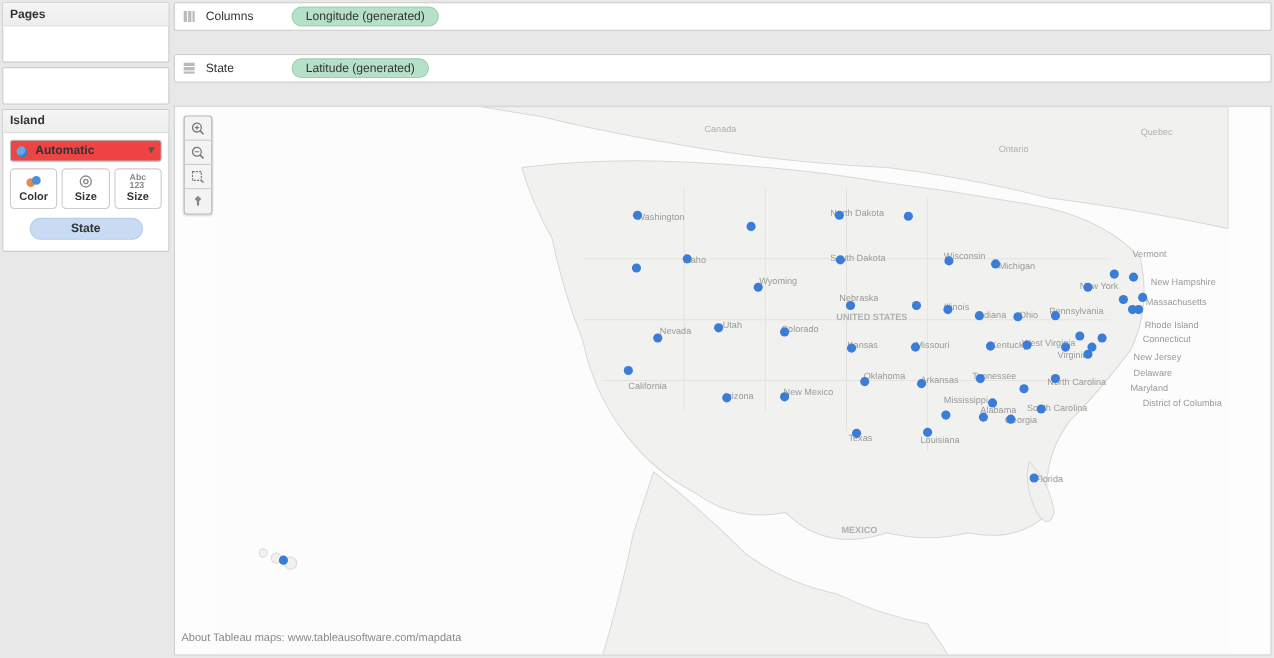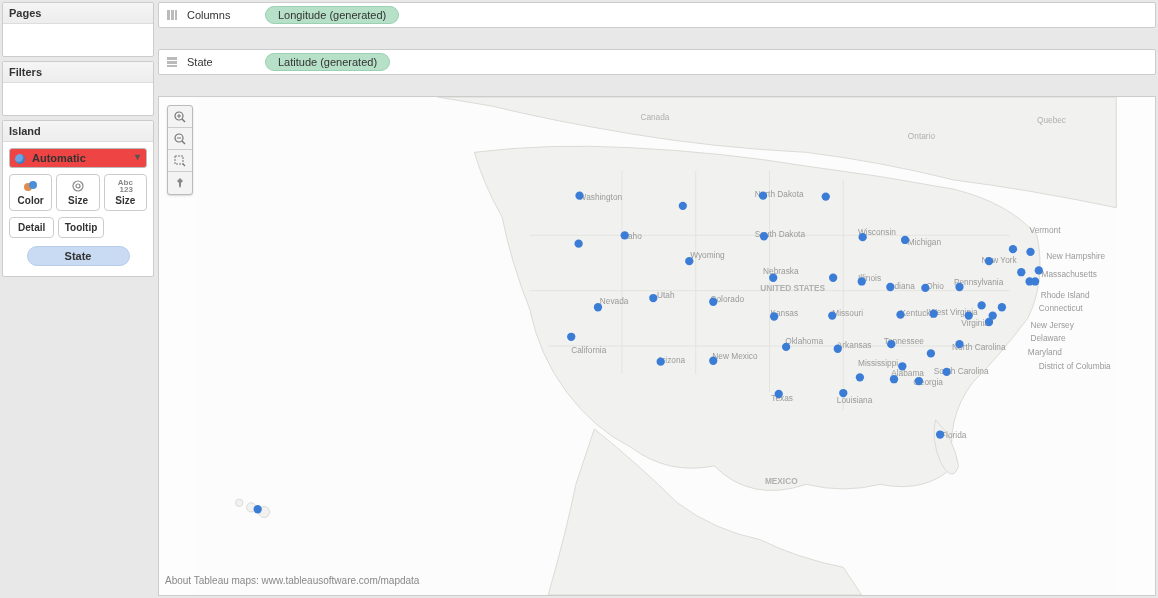--- a/index.html
+++ b/index.html
@@ -9,21 +9,21 @@
 
 .left-panel { width: 156px; display: flex; flex-direction: column; gap: 4px; padding: 2px; }
 .card { background: #fff; border: 1px solid #ccc; border-radius: 2px; font-weight: bold; }
 .card-header { background: linear-gradient(#f5f5f5,#ededed); padding: 4px 6px; border-bottom: 1px solid #ddd; font-size: 11px; }
 .card-body { padding: 4px; min-height: 32px; }
 .marks-body { padding: 6px; }
 .dropdown { width: 100%; border: 1px solid #bbb; border-radius: 3px; padding: 3px 18px 3px 22px; background: #ef4444; position: relative; font-size: 11px; }
 .dropdown::before { content:""; position:absolute; left:5px; top:5px; width:10px; height:10px; border-radius:50%; background: radial-gradient(circle at 35% 35%, #6aa5e4 40%, #3b7dc4 60%); }
 .dropdown::after { content:"▾"; position:absolute; right:6px; top:2px; font-size:10px; color:#555; }
 .marks-row { display: flex; gap: 4px; margin-top: 6px; }
-.mark-btn { flex:1; border:1px solid #ccc; border-radius:4px; padding:4px 2px; text-align:right; background:#fff; font-size:10px; display:flex; flex-direction:column; align-items:center; gap:2px; cursor:pointer; }
+.mark-btn { flex:1; border:1px solid #ccc; border-radius:4px; padding:4px 2px; text-align:left; background:#fff; font-size:10px; display:flex; flex-direction:column; align-items:center; gap:2px; cursor:pointer; }
 .mark-btn .ic { width:18px; height:14px; display:flex; align-items:center; justify-content:center; }
 .pill-state { margin: 8px auto 4px auto; width: 103px; border-radius:10px; background:#c9dbf3; color:#333; text-align:center; padding:3px 8px; font-size:11px; border:1px solid #b8cdea; }
 
 
 .right-panel { flex:1; display:flex; flex-direction:column; padding:2px; gap:21px; }
 .shelf { display:flex; align-items:center; background:#fff; border:1px solid #ccc; border-radius:2px; padding:3px 6px; gap:8px; }
 .shelf-icon { width:14px; height:14px; display:flex; align-items:center; justify-content:center; color:#888; }
 .shelf-label { width:70px; font-size:11px; }
 .pill { background:#b6e0c7; border:1px solid #9bd1b2; border-radius:10px; padding:2px 12px; font-size:11px; color:#333; }
 
@@ -42,21 +42,20 @@
 <body>
 
 <div class="container">
 
   <div class="left-panel">
     <div class="card">
       <div class="card-header">Pages</div>
       <div class="card-body"></div>
     </div>
     <div class="card">
-      <div class="card-header">Filters</div>
       <div class="card-body"></div>
     </div>
     <div class="card">
       <div class="card-header">Island</div>
       <div class="marks-body">
         <div class="dropdown">Automatic</div>
         <div class="marks-row">
           <div class="mark-btn">
             <span class="ic">
               <svg width="16" height="14" viewBox="0 0 16 14">
@@ -72,29 +71,20 @@
                   <circle cx="8" cy="7" r="5" fill="none" stroke="#888" stroke-width="1.2"></circle>
                   <circle cx="8" cy="7" r="2" fill="none" stroke="#888" stroke-width="1.2"></circle>
                 </svg>
             </span>
             <span>Size</span>
           </div>
           <div class="mark-btn">
             <span class="ic" style="font-size:8px;color:#888;line-height:7px;">Abc<br>123</span>
             <span>Size</span>
           </div>
-        </div>
-        <div class="marks-row">
-          <div class="mark-btn">
-            <span>Detail</span>
-          </div>
-          <div class="mark-btn">
-            <span>Tooltip</span>
-          </div>
-          <div style="flex:1"></div>
         </div>
         <div class="pill-state">State</div>
       </div>
     </div>
   </div>
 
   <div class="right-panel">
     <div class="shelf">
       <span class="shelf-icon">
         <svg width="12" height="12" viewBox="0 0 12 12">

